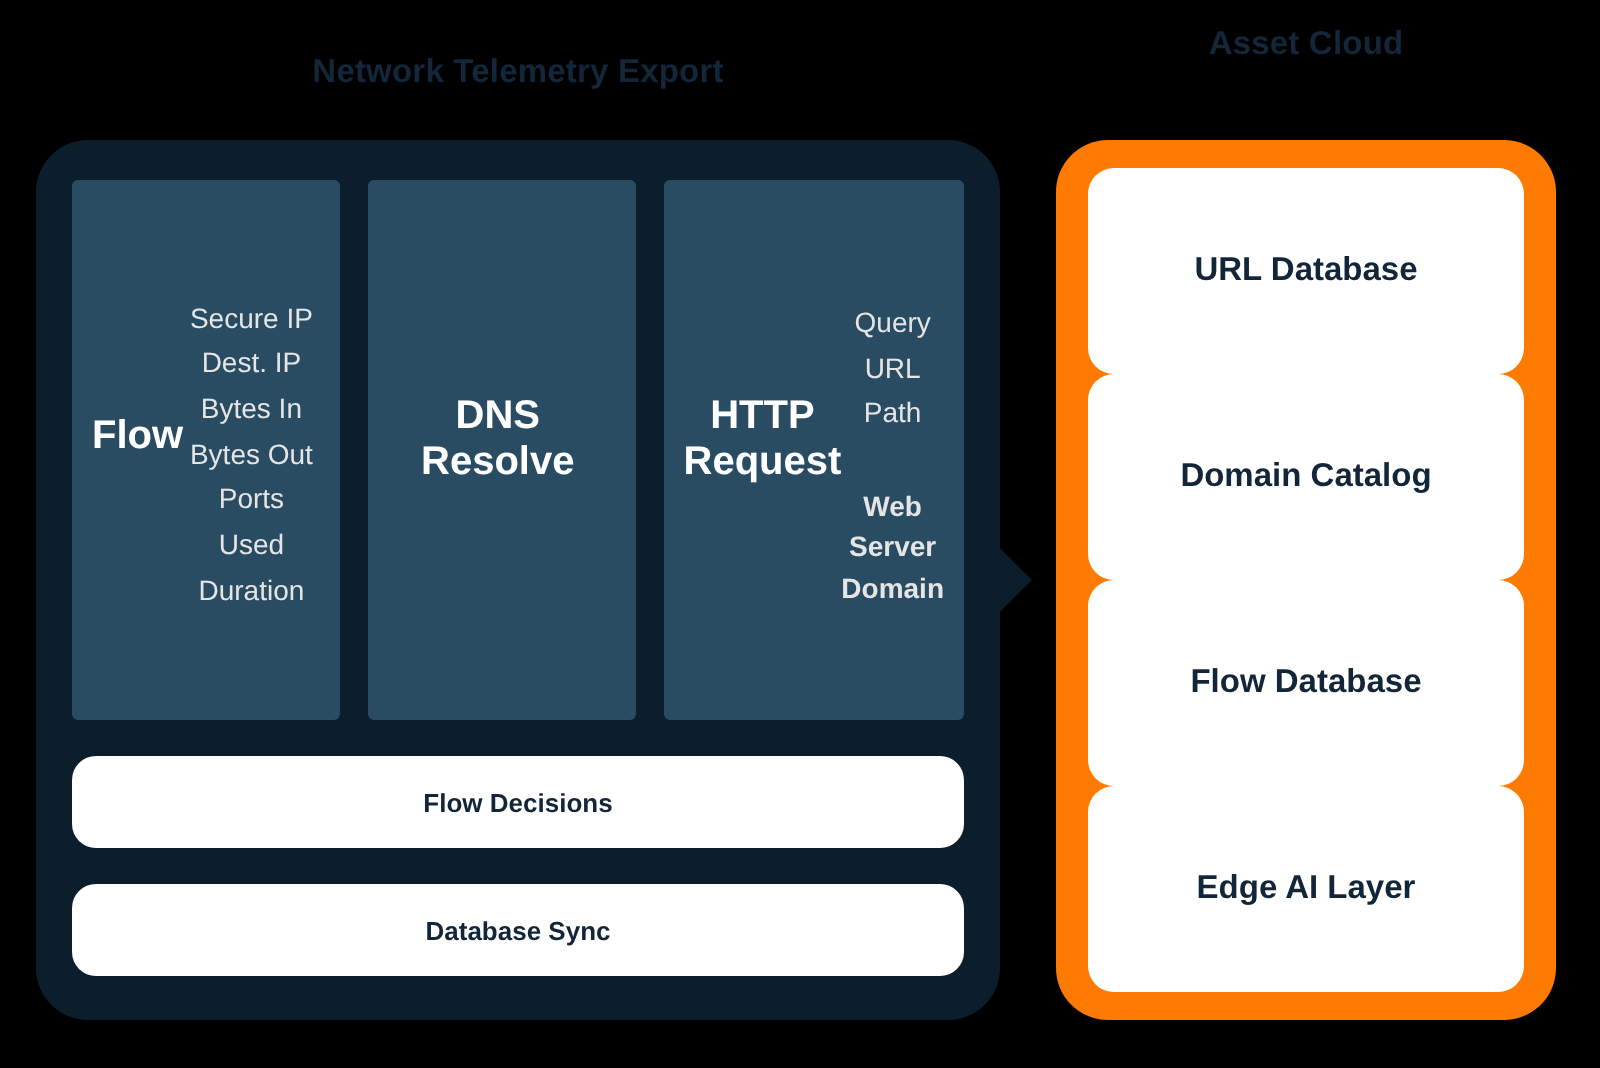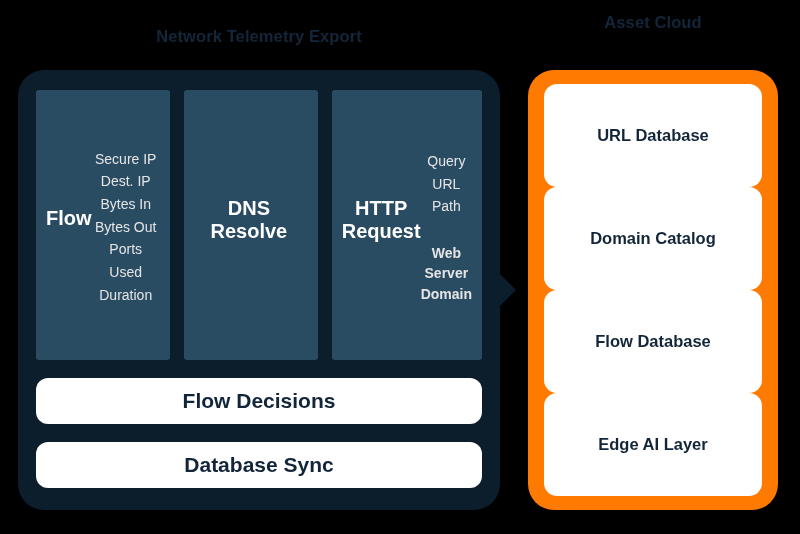--- a/index.html
+++ b/index.html
@@ -104,21 +104,21 @@
     position: absolute;
     left: 36px;
     width: 446px;
     height: 46px;
     background: #ffffff;
     border-radius: 12px;
     display: flex;
     align-items: center;
     justify-content: center;
     color: #132639;
-    font-size: 21px;
+    font-size: 13px;
     font-weight: 700;
   }
   #bar-flow-decisions { top: 378px; }
   #bar-database-sync  { top: 442px; text-align: center; }
 
   
   #flow-arrow {
     position: absolute;
     left: 499px;
     top: 273px;

